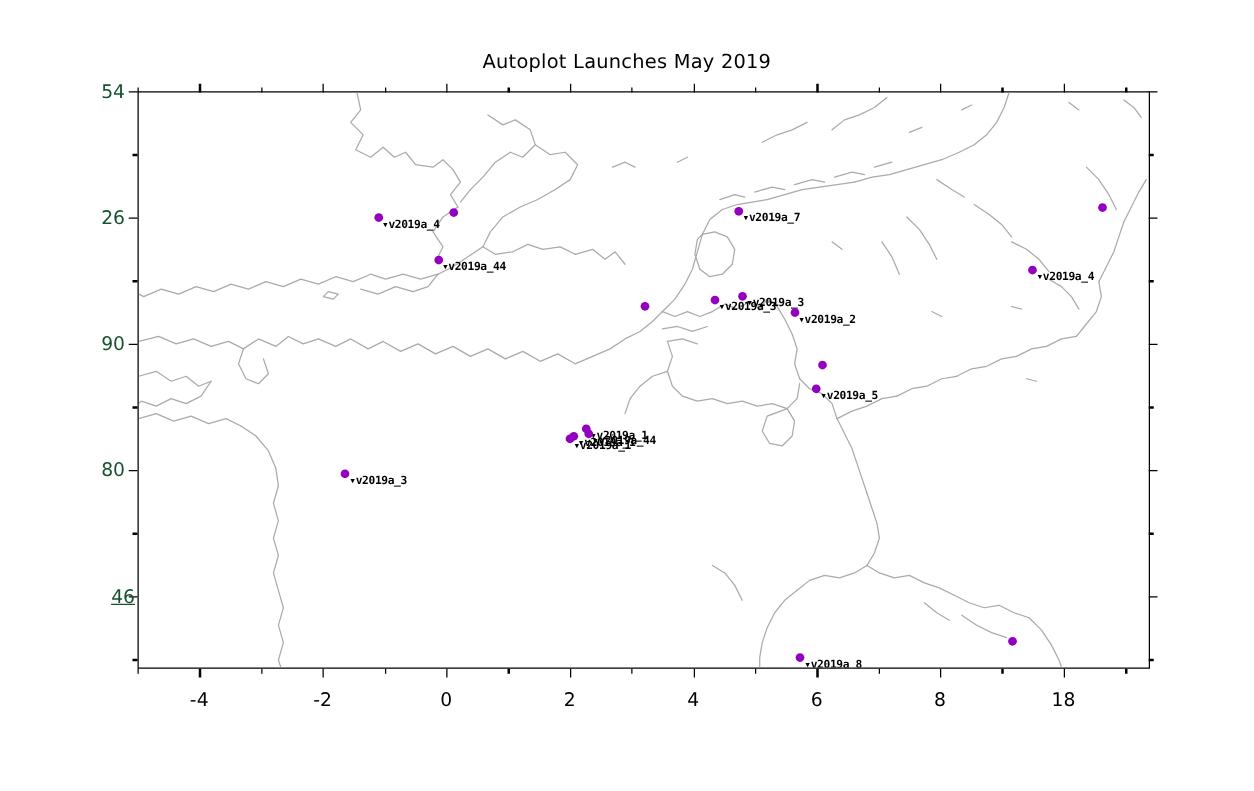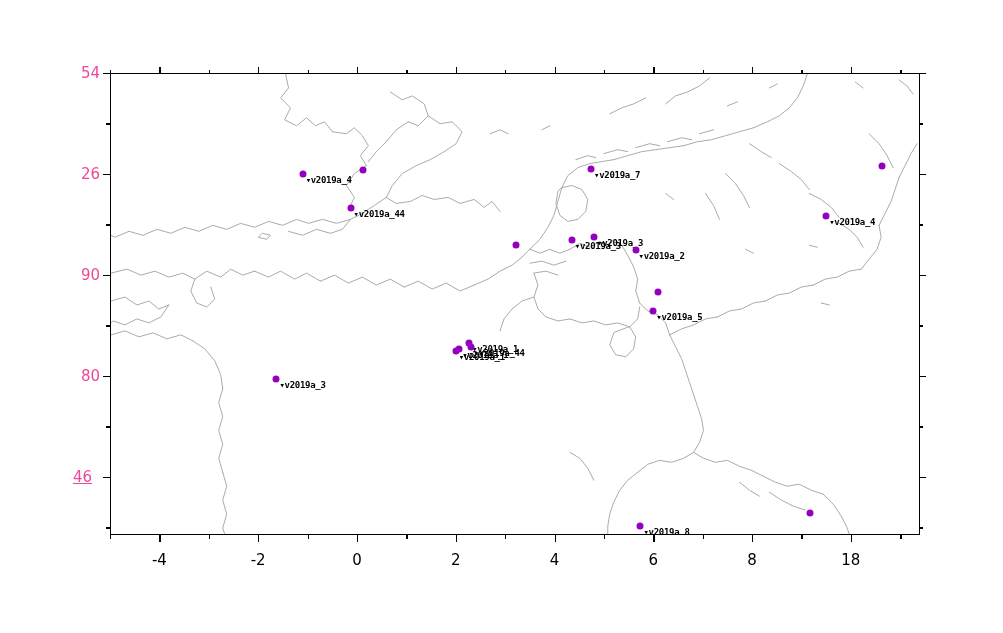--- a/index.html
+++ b/index.html
@@ -29,28 +29,29 @@
        font-weight:bold;letter-spacing:-.3px;}
 
   
   .tick{position:absolute;background:#000000;}
   .xmaj{width:1.3px;height:7px;}
   .xmin{width:1.3px;height:4px;}
   .ymaj{height:1.3px;width:7px;}
   .ymin{height:1.3px;width:4px;}
   .xlab{position:absolute;font-size:15px;color:#000000;
         transform:translateX(-50%);text-align:center;}
-  .ylab{position:absolute;font-size:15px;color:#ec4899;
+  .ylab{position:absolute;font-size:15px;color:#14532d;
         transform:translateY(-50%);text-align:right;}
 </style>
 </head>
 <body>
 
 <div id="figure">
 
+  <div id="title">Autoplot Launches May 2019</div>
 
   <div id="axes">
 
     <svg id="mapsvg" viewBox="0 0 810 462" preserveAspectRatio="none">
       <g fill="none" stroke="#aaaaaa" stroke-width="1" stroke-linejoin="round" stroke-linecap="round">
 
         <path d="M175,0 L178,14 L170,24 L180,34 L174,46 L186,52 L196,44 L205,52 L214,48 L222,58"></path>
         <path d="M222,58 L236,60 L244,54 L252,62 L258,72 L250,82 L256,92"></path>
         <path d="M256,92 L244,100 L236,112 L244,124 L238,136"></path>
 
@@ -233,21 +234,21 @@
       <div class="tick xmin" style="left: 603.902px; top: 535px;"></div>
       <div class="tick xmin" style="left: 603.902px; top: 70.3px;"></div>
       <div class="tick xmin" style="left: 702.683px; top: 535px;"></div>
       <div class="tick xmin" style="left: 702.683px; top: 70.3px;"></div>
       <div class="tick xmin" style="left: 801.463px; top: 535px;"></div>
       <div class="tick xmin" style="left: 801.463px; top: 70.3px;"></div>
       <div class="tick xmin" style="left: 900.244px; top: 535px;"></div>
       <div class="tick xmin" style="left: 900.244px; top: 70.3px;"></div>
       <div class="tick ymaj" style="left: 103px; top: 476.934px;"></div>
       <div class="tick ymaj" style="left: 918.7px; top: 476.934px;"></div>
-      <div class="ylab" style="left: 52px; width: 40px; top: 476.934px; text-decoration: underline;">46</div>
+      <div class="ylab" style="left: 68px; width: 40px; top: 476.934px; text-decoration: underline;">46</div>
       <div class="tick ymaj" style="left: 103px; top: 375.951px;"></div>
       <div class="tick ymaj" style="left: 918.7px; top: 375.951px;"></div>
       <div class="ylab" style="left: 60px; width: 40px; top: 375.951px;">80</div>
       <div class="tick ymaj" style="left: 103px; top: 274.967px;"></div>
       <div class="tick ymaj" style="left: 918.7px; top: 274.967px;"></div>
       <div class="ylab" style="left: 60px; width: 40px; top: 274.967px;">90</div>
       <div class="tick ymaj" style="left: 103px; top: 173.984px;"></div>
       <div class="tick ymaj" style="left: 918.7px; top: 173.984px;"></div>
       <div class="ylab" style="left: 60px; width: 40px; top: 173.984px;">26</div>
       <div class="tick ymaj" style="left: 103px; top: 73px;"></div>

